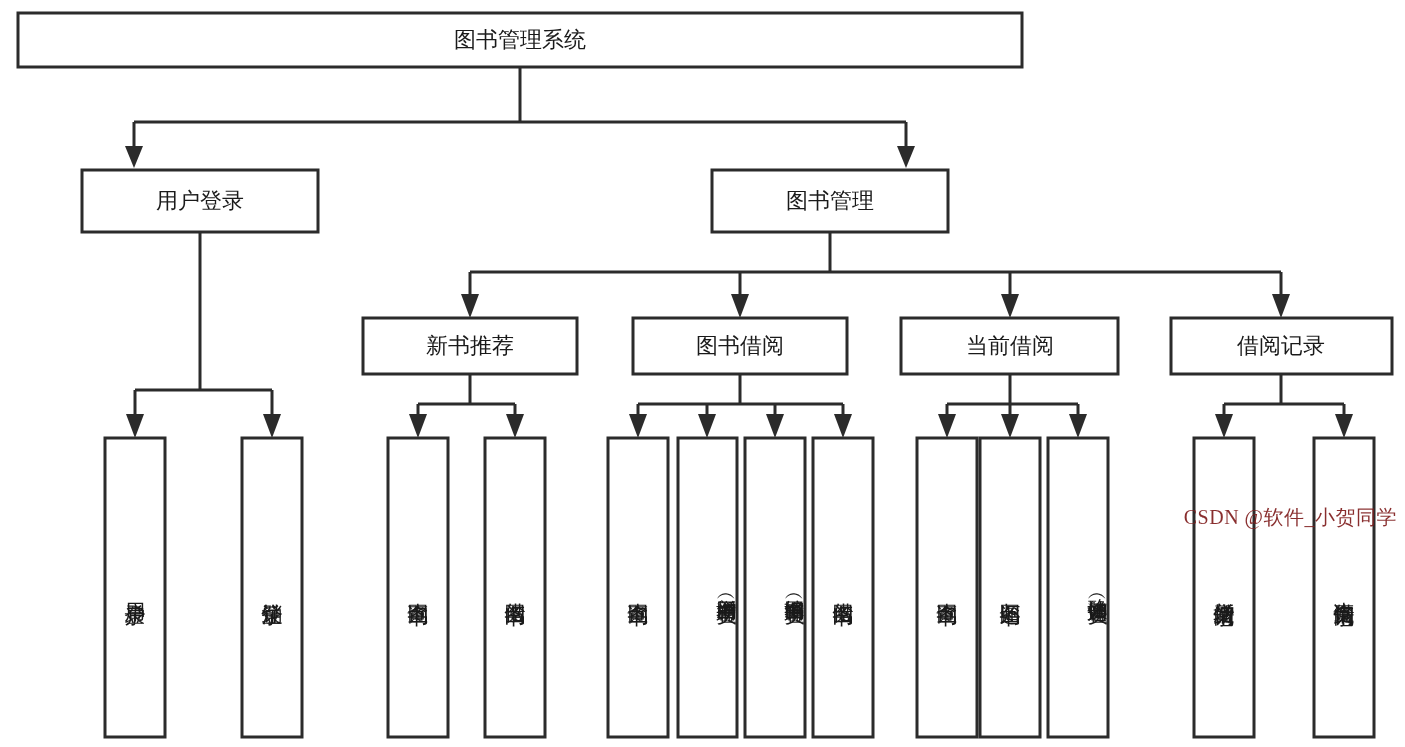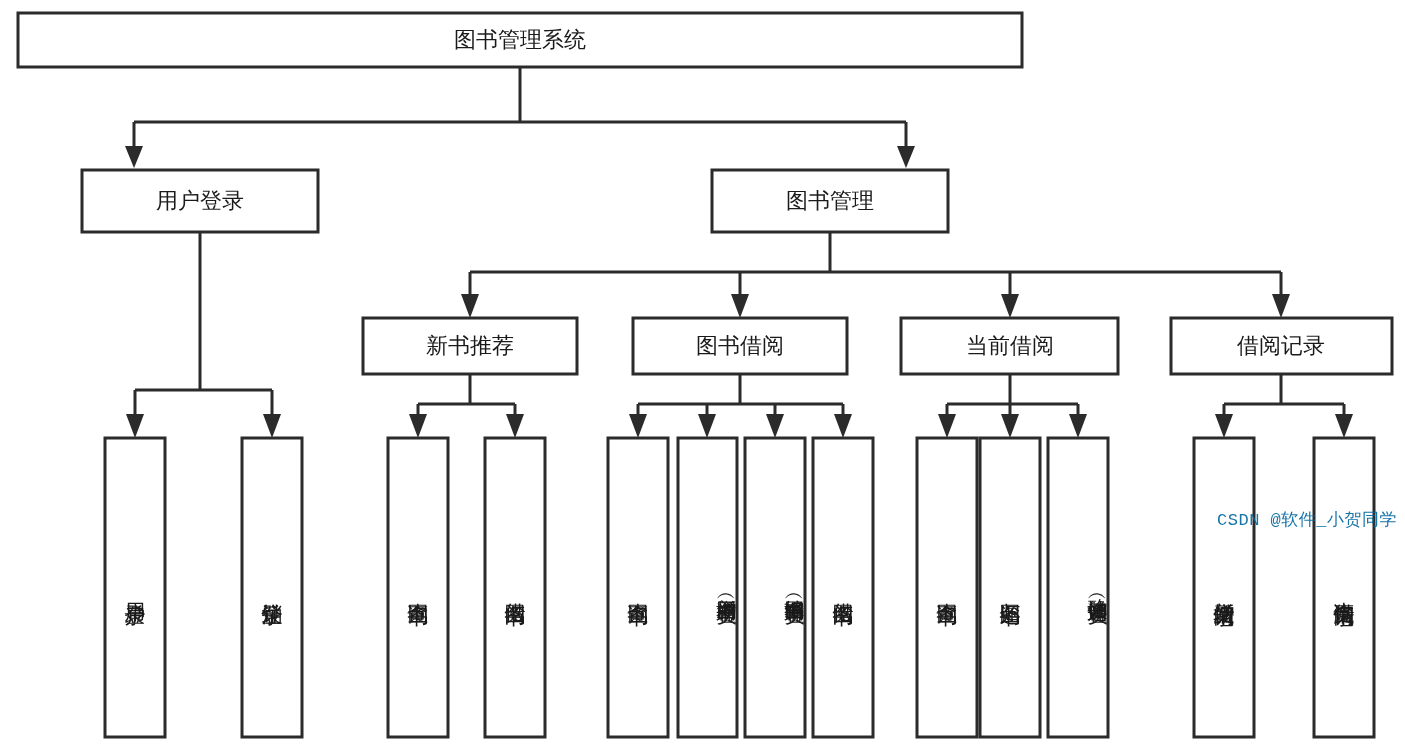--- a/index.html
+++ b/index.html
@@ -65,23 +65,23 @@
     text-orientation: upright;
     letter-spacing: 1px;
     pointer-events: none;
     box-sizing: border-box;
     text-align: center;
   }
   .watermark {
     position: absolute;
     right: 8px;
     bottom: 4px;
-    font-family: Liberation Mono, monospace;
-    font-size: 17px;
-    color: #0369a1;
+    font-family: Liberation Serif, serif;
+    font-size: 20px;
+    color: #7f1d1d;
     opacity: 0.92;
     white-space: nowrap;
     letter-spacing: 0.5px;
   }
 </style>
 </head>
 <body>
 
 <div id="diagram-root">
 

